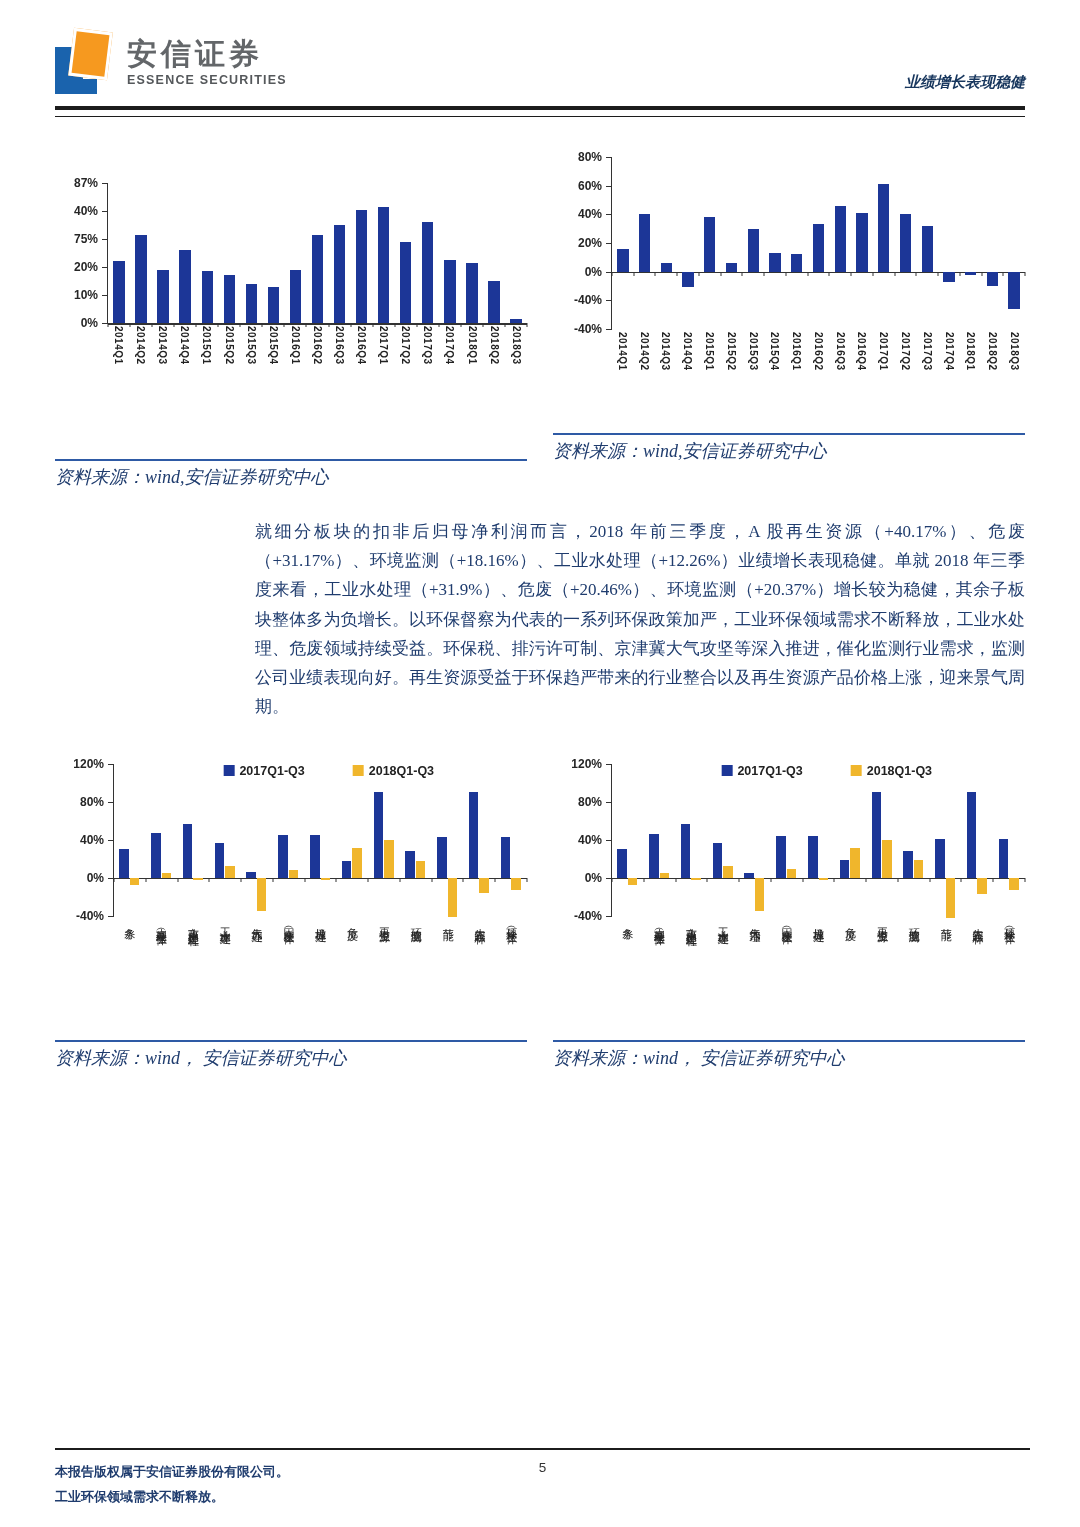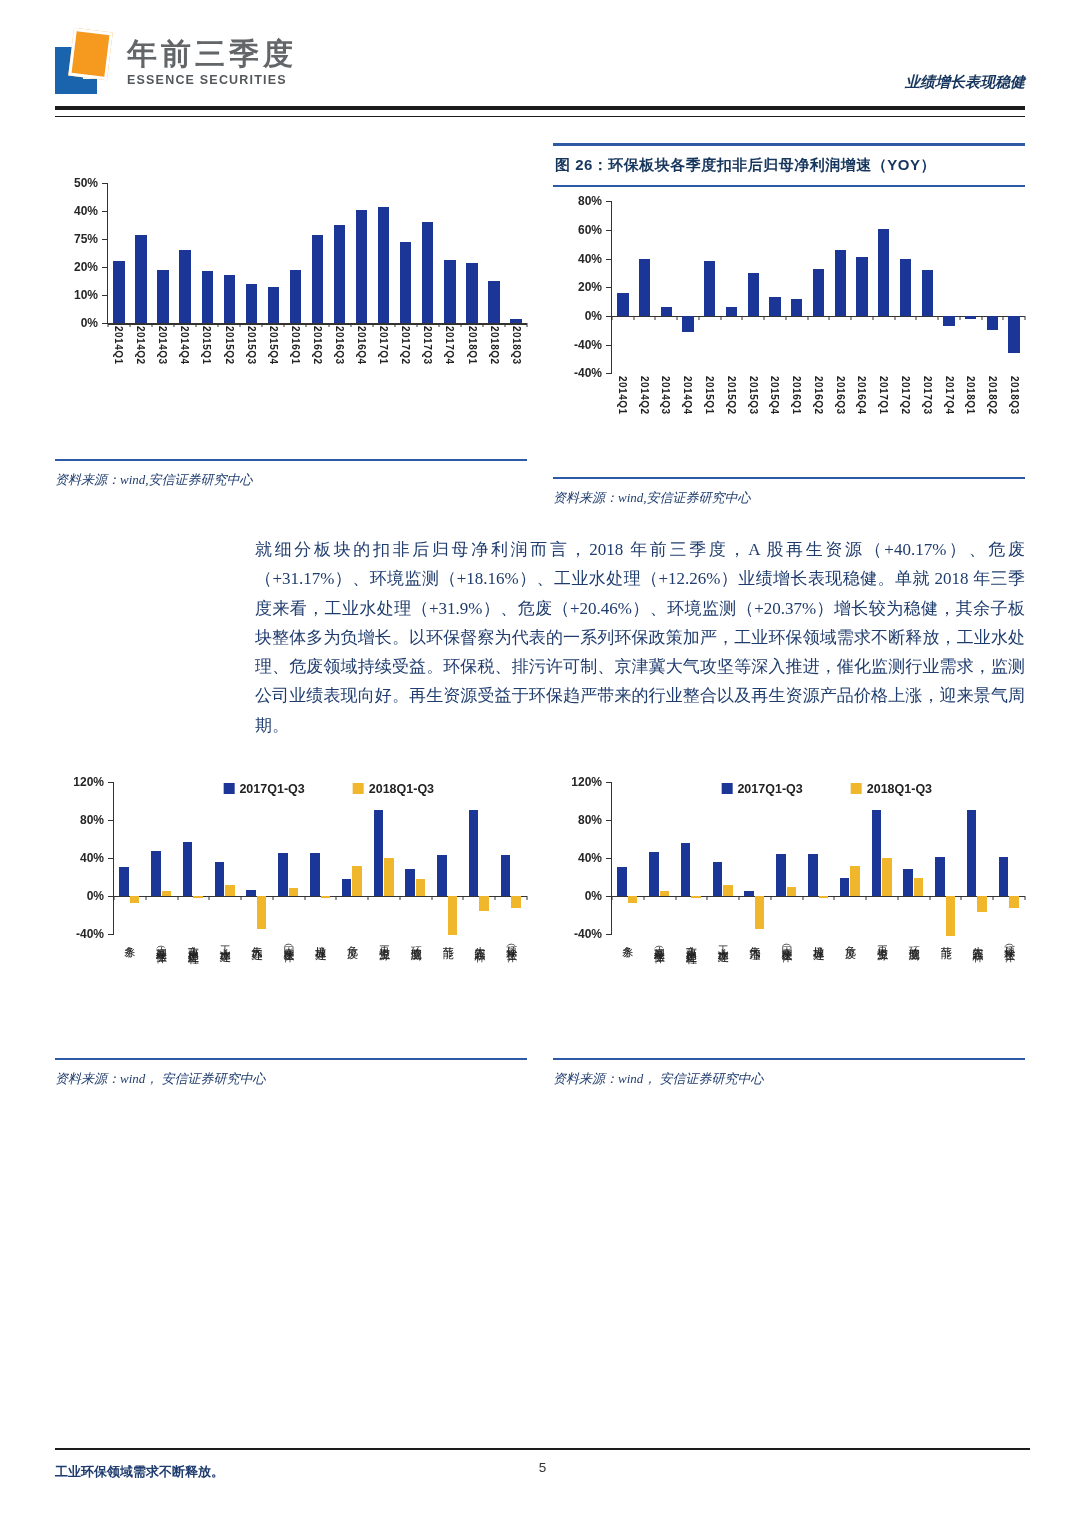--- a/index.html
+++ b/index.html
@@ -19,23 +19,23 @@
             color:#17365d;font-size:15px;padding-bottom:2px;}
   .hdr-rule{height:6px;border-top:4px solid #1c1c1c;border-bottom:1px solid #1c1c1c;}
   
   .fig-row{display:flex;gap:26px;margin-top:26px;}
   .fig{flex:1;min-width:0;margin:0;}
   .fig-title{border-top:3px solid #2e5aa5;border-bottom:2px solid #2e5aa5;
              padding:7px 2px 9px;color:#17365d;font-weight:700;font-size:15px;
              letter-spacing:0.5px;line-height:1.55;}
   .fig-title.tall{min-height:47px;}
   .chart{height:270px;position:relative;margin-top:4px;}
-  .fig-source{border-top:2px solid #2e5aa5;margin-top:6px;padding-top:10px;
+  .fig-source{border-top:2px solid #2e5aa5;margin-top:6px;padding-top:4px;
               font-family:"Liberation Serif",serif;font-style:italic;
-              color:#1f3c6e;font-size:13px;}
+              color:#1f3c6e;font-size:18px;}
   
   .crow{display:flex;}
   .ycol{position:relative;flex:none;}
   .ytick{position:absolute;right:9px;transform:translateY(-50%);font-size:12px;
          font-weight:700;color:#262626;white-space:nowrap;}
   .plot{position:relative;flex:1;border-left:1.5px solid #333;}
   .ymark{position:absolute;left:-6px;width:6px;height:1px;background:#333;}
   .zline{position:absolute;left:0;right:0;height:1.5px;background:#333;}
   .xmark{position:absolute;width:1px;height:4px;background:#333;transform:translateX(-0.5px);}
   .bar{position:absolute;}
@@ -67,39 +67,39 @@
 <div class="page">
 
   <header class="hdr">
     <div class="brand">
       <div class="logo">
         <div class="logo-orange"></div>
         <div class="logo-blue1"></div>
         <div class="logo-blue2"></div>
       </div>
       <div>
-        <div class="brand-cn">年前三季度</div>
+        <div class="brand-cn">安信证券</div>
         <div class="brand-en">ESSENCE SECURITIES</div>
       </div>
     </div>
     <div class="doc-type">业绩增长表现稳健</div>
   </header>
   <div class="hdr-rule"></div>
 
   <section class="fig-row">
     <figure class="fig">
       <div class="chart" id="chart-0" style="padding-top: 36px;">
           <div class="crow">
             <div class="ycol" style="width: 52px; height: 140px;">
               <div class="ytick" style="top: 100%;">0%</div>
               <div class="ytick" style="top: 80%;">10%</div>
               <div class="ytick" style="top: 60%;">20%</div>
               <div class="ytick" style="top: 40%;">75%</div>
               <div class="ytick" style="top: 20%;">40%</div>
-              <div class="ytick" style="top: 0%;">50%</div>
+              <div class="ytick" style="top: 0%;">87%</div>
             </div>
             <div class="plot" style="height: 140px;">
               <div class="ymark" style="top: 100%;"></div>
               <div class="ymark" style="top: 80%;"></div>
               <div class="ymark" style="top: 60%;"></div>
               <div class="ymark" style="top: 40%;"></div>
               <div class="ymark" style="top: 20%;"></div>
               <div class="ymark" style="top: 0%;"></div>
               <div class="zline" style="top: 100%;"></div>
               <div class="xmark" style="left: 0%; top: 100%;"></div>
@@ -199,21 +199,20 @@
               <span>2018Q2</span>
             </div>
             <div class="xcat" style="width: 5.26316%;">
               <span>2018Q3</span>
             </div>
           </div>
         </div>
       <div class="fig-source">资料来源：wind,安信证券研究中心</div>
     </figure>
     <figure class="fig">
-      <figcaption class="fig-title">图 26：环保板块各季度扣非后归母净利润增速（YOY）</figcaption>
       <div class="chart" id="chart-1" style="padding-top: 10px;">
           <div class="crow">
             <div class="ycol" style="width: 58px; height: 172px;">
               <div class="ytick" style="top: 100%;">-40%</div>
               <div class="ytick" style="top: 83.3333%;">-40%</div>
               <div class="ytick" style="top: 66.6667%;">0%</div>
               <div class="ytick" style="top: 50%;">20%</div>
               <div class="ytick" style="top: 33.3333%;">40%</div>
               <div class="ytick" style="top: 16.6667%;">60%</div>
               <div class="ytick" style="top: 0%;">80%</div>
@@ -560,20 +559,21 @@
           </div>
         </div>
       <div class="fig-source">资料来源：wind， 安信证券研究中心</div>
     </figure>
   </section>
 
   <footer class="foot">
     <div class="foot-rule"></div>
     <div class="foot-row">
       <div class="foot-left">
+        <div>本报告版权属于安信证券股份有限公司。</div>
         <div>工业环保领域需求不断释放。</div>
       </div>
       <div class="foot-page">5</div>
       <div class="foot-spacer"></div>
     </div>
   </footer>
 
 </div>
 
 </body></html>

